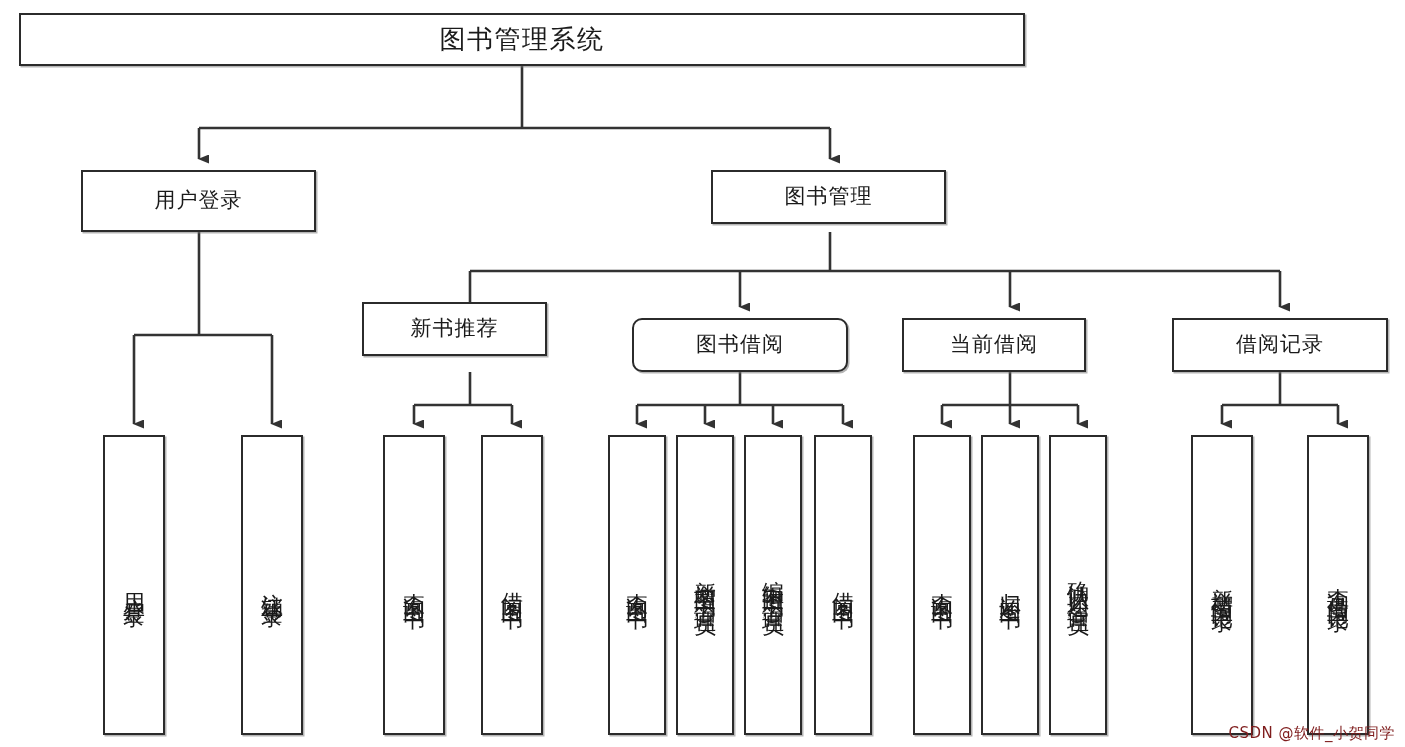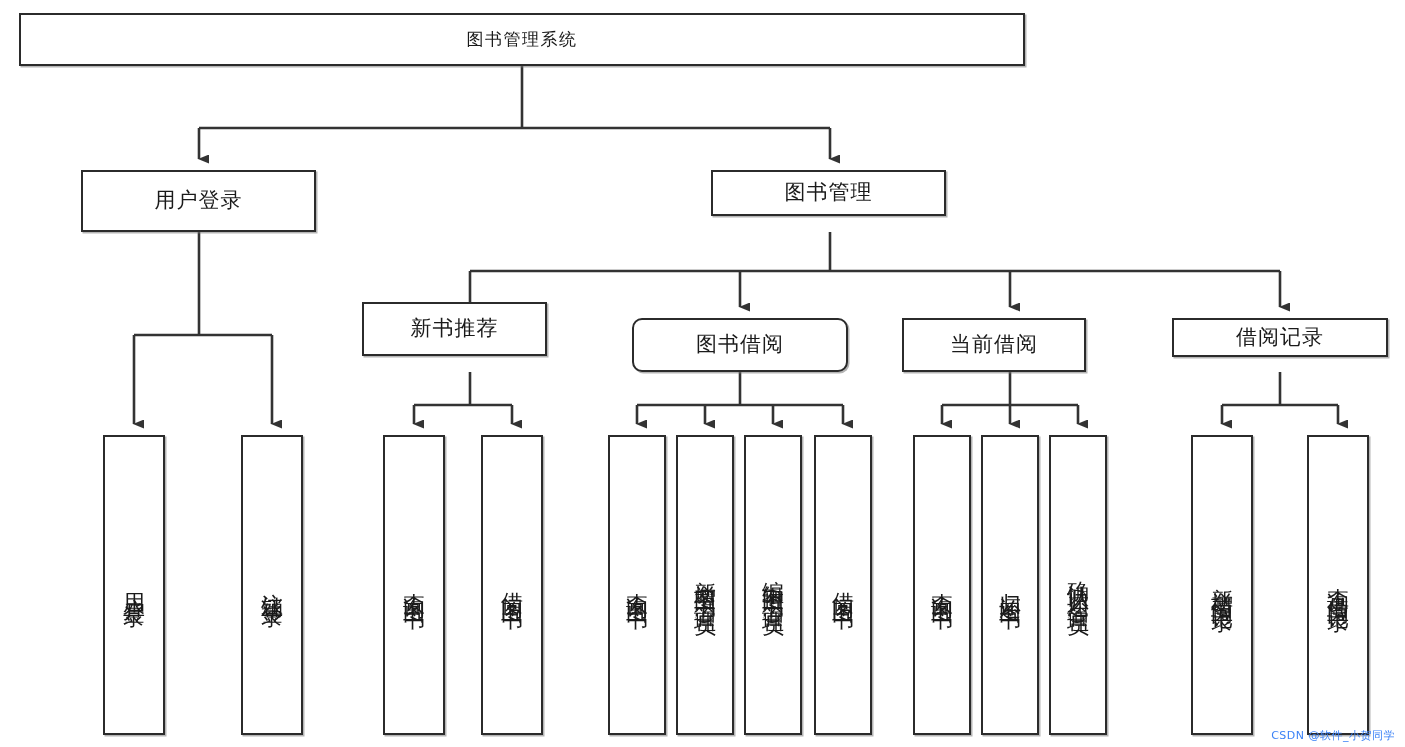--- a/index.html
+++ b/index.html
@@ -24,42 +24,42 @@
   }
   .node .lbl{
     display:block;
     line-height:1.12;
     text-align:center;
     white-space:pre;
   }
 
   
   .h-node .lbl{font-size:21px;letter-spacing:1px;}
-  #root .lbl{font-size:17px;letter-spacing:1.5px;}
+  #root .lbl{font-size:26px;letter-spacing:1.5px;}
 
   
   .v-node{
     align-items:center;
     justify-content:center;
     padding:6px 0;
   }
   .v-node .lbl{
     writing-mode:vertical-rl;
     text-orientation:upright;
     font-size:22px;
     line-height:1.0;
     letter-spacing:5px;
     white-space:nowrap;
   }
 
   #watermark{
     position:absolute;
     right:10px;bottom:4px;
-    font-size:11px;
-    color:#3b82f6;
+    font-size:15px;
+    color:#7f1d1d;
     letter-spacing:.5px;
     white-space:nowrap;
   }
 </style>
 </head>
 <body>
 
 <div id="stage">
 
   <svg class="edges" viewBox="0 0 1405 747" xmlns="http://www.w3.org/2000/svg">
@@ -112,34 +112,34 @@
     </g>
   </svg>
 
   <div class="node h-node" id="root" style="left:19px;top:13px;width:1006px;height:53px;">
     <span class="lbl">图书管理系统</span>
   </div>
 
   <div class="node h-node" style="left:81px;top:170px;width:235px;height:62px;">
     <span class="lbl">用户登录</span>
   </div>
-  <div class="node h-node" style="left:711px;top:170px;width:235px;height:46px;">
+  <div class="node h-node" style="left:711px;top:170px;width:235px;height:54px;">
     <span class="lbl">图书管理</span>
   </div>
 
   <div class="node h-node" style="left:362px;top:302px;width:185px;height:54px;">
     <span class="lbl">新书推荐</span>
   </div>
   <div class="node h-node" style="left:632px;top:318px;width:216px;height:54px;border-radius:10px;">
     <span class="lbl">图书借阅</span>
   </div>
   <div class="node h-node" style="left:902px;top:318px;width:184px;height:54px;">
     <span class="lbl">当前借阅</span>
   </div>
-  <div class="node h-node" style="left:1172px;top:318px;width:216px;height:39px;">
+  <div class="node h-node" style="left:1172px;top:318px;width:216px;height:54px;">
     <span class="lbl">借阅记录</span>
   </div>
 
   <div class="node v-node" style="left:103px;top:435px;width:62px;height:300px;">
     <span class="lbl">用户登录</span>
   </div>
   <div class="node v-node" style="left:241px;top:435px;width:62px;height:300px;">
     <span class="lbl">注销登录</span>
   </div>
 

